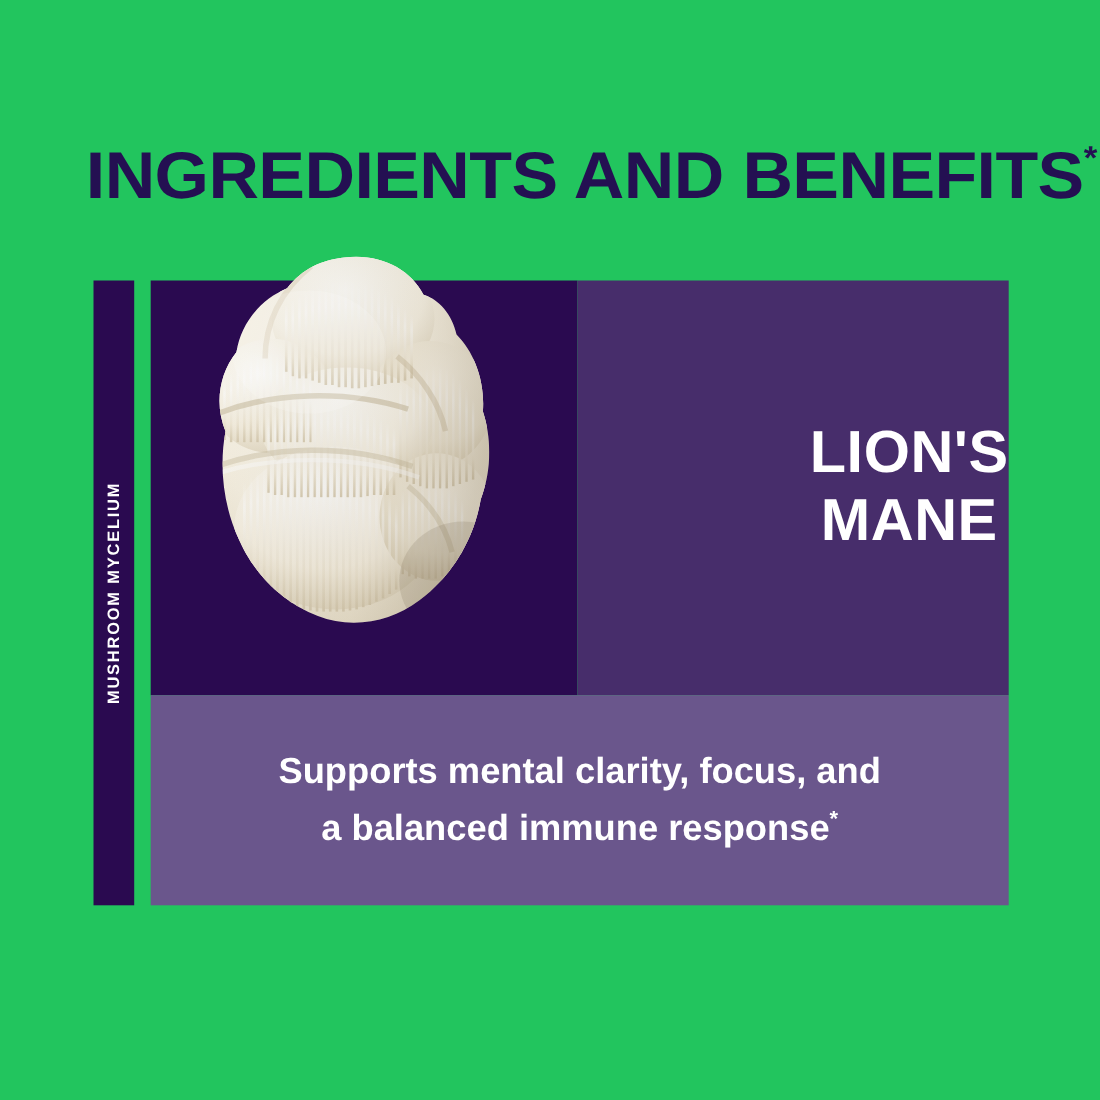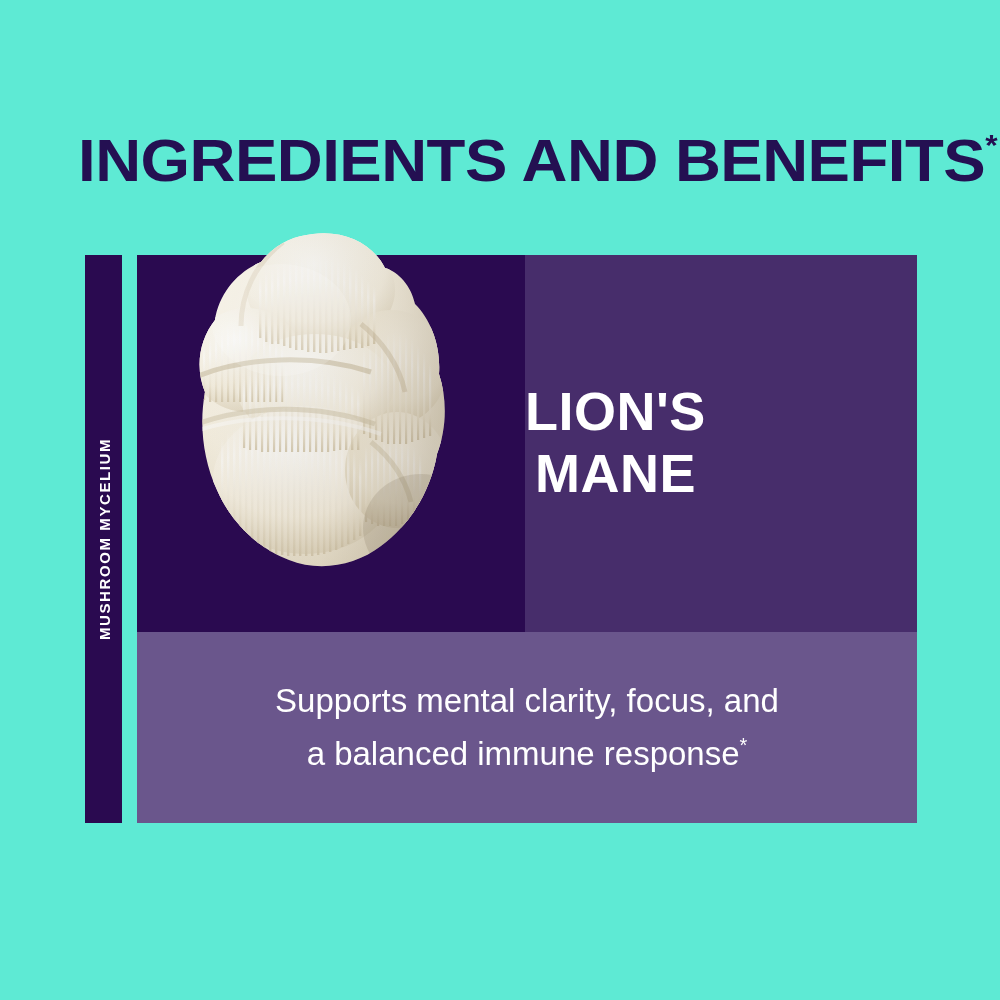--- a/index.html
+++ b/index.html
@@ -14,21 +14,21 @@
     overflow: hidden;
     font-family: "Liberation Sans", sans-serif;
     -webkit-font-smoothing: antialiased;
   }
 
   #stage {
     position: absolute;
     left: 0; top: 0;
     width: 1000px;
     height: 1000px;
-    background: #5eead4;
+    background: #22c55e;
   }
 
   
   .headline {
     position: absolute;
     left: 78px;
     top: 113px;
     width: 880px;
     height: 70px;
     color: #241052;
@@ -98,21 +98,21 @@
   }
 
   .name-pane {
     position: absolute;
     left: 388px; top: 0;
     width: 392px;
     height: 377px;
     background: #472D6B;
     display: flex;
     align-items: center;
-    justify-content: flex-start;
+    justify-content: flex-end;
   }
   .name-pane .product-name {
     color: #ffffff;
     font-family: "Liberation Sans", sans-serif;
     font-weight: 700;
     font-size: 54px;
     line-height: 62px;
     text-align: center;
     letter-spacing: 0.5px;
     white-space: pre-line;
@@ -125,21 +125,21 @@
     width: 780px;
     height: 191px;
     background: #6A568C;
     display: flex;
     align-items: center;
     justify-content: center;
   }
   .claim-pane .claim-text {
     color: #ffffff;
     font-family: "Liberation Sans", sans-serif;
-    font-weight: 400;
+    font-weight: 700;
     font-size: 33px;
     line-height: 45px;
     text-align: center;
     white-space: pre-line;
     padding: 0 40px;
     margin-top: -2px;
   }
   .claim-pane .claim-star {
     font-size: 20px;
     vertical-align: 13px;

